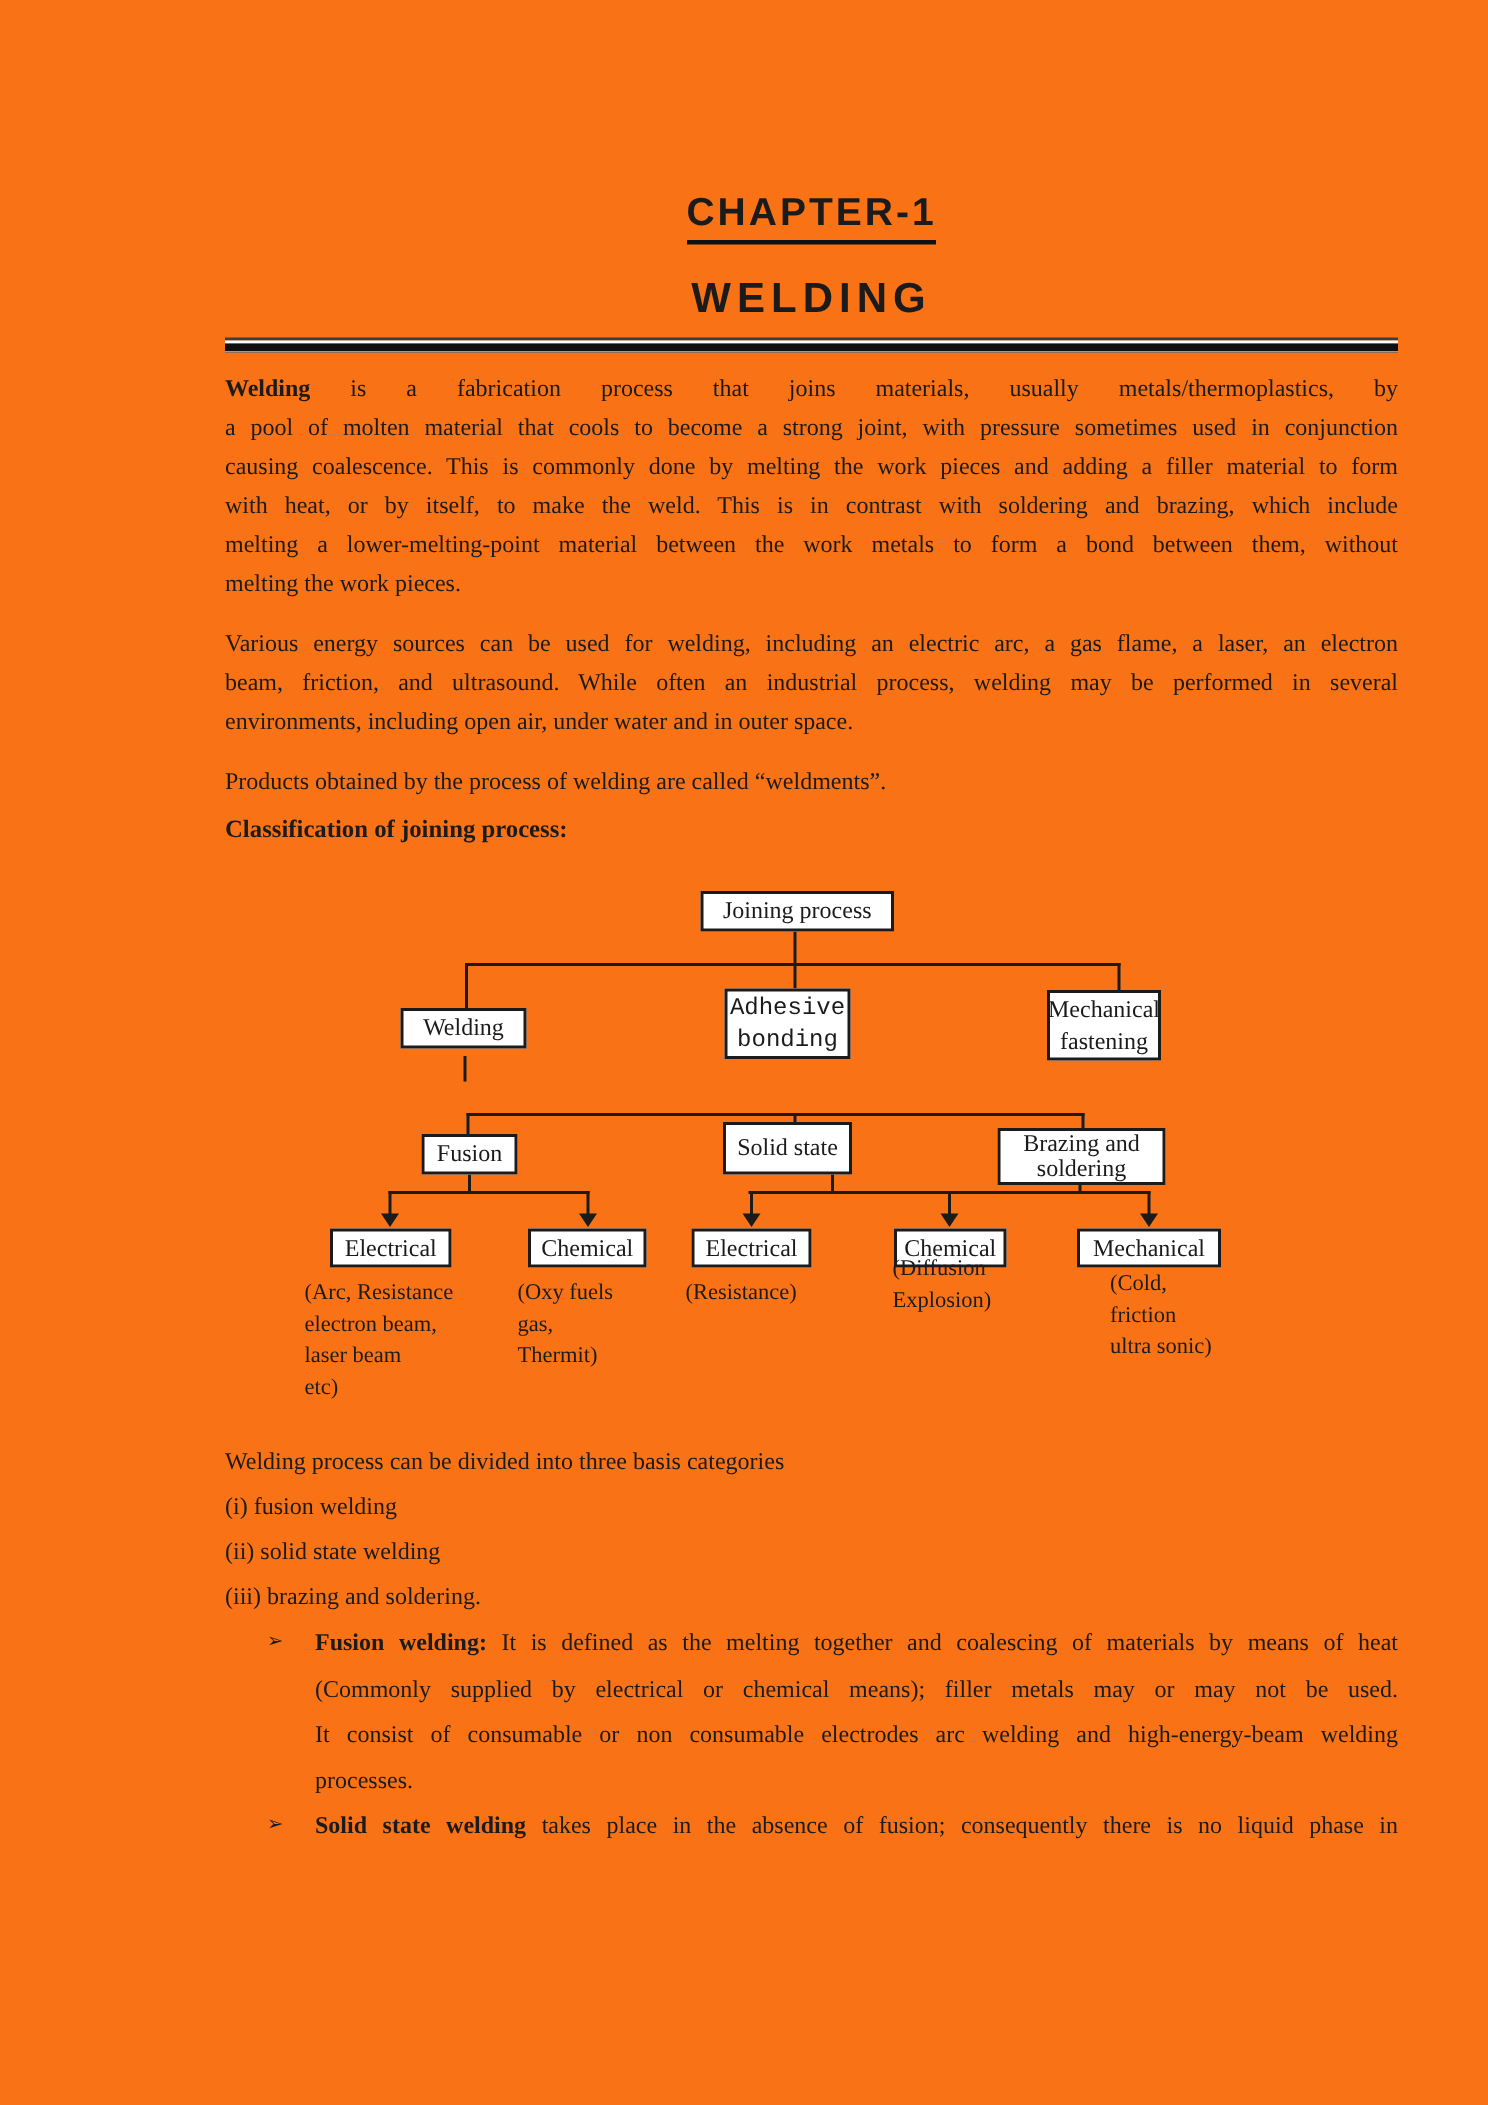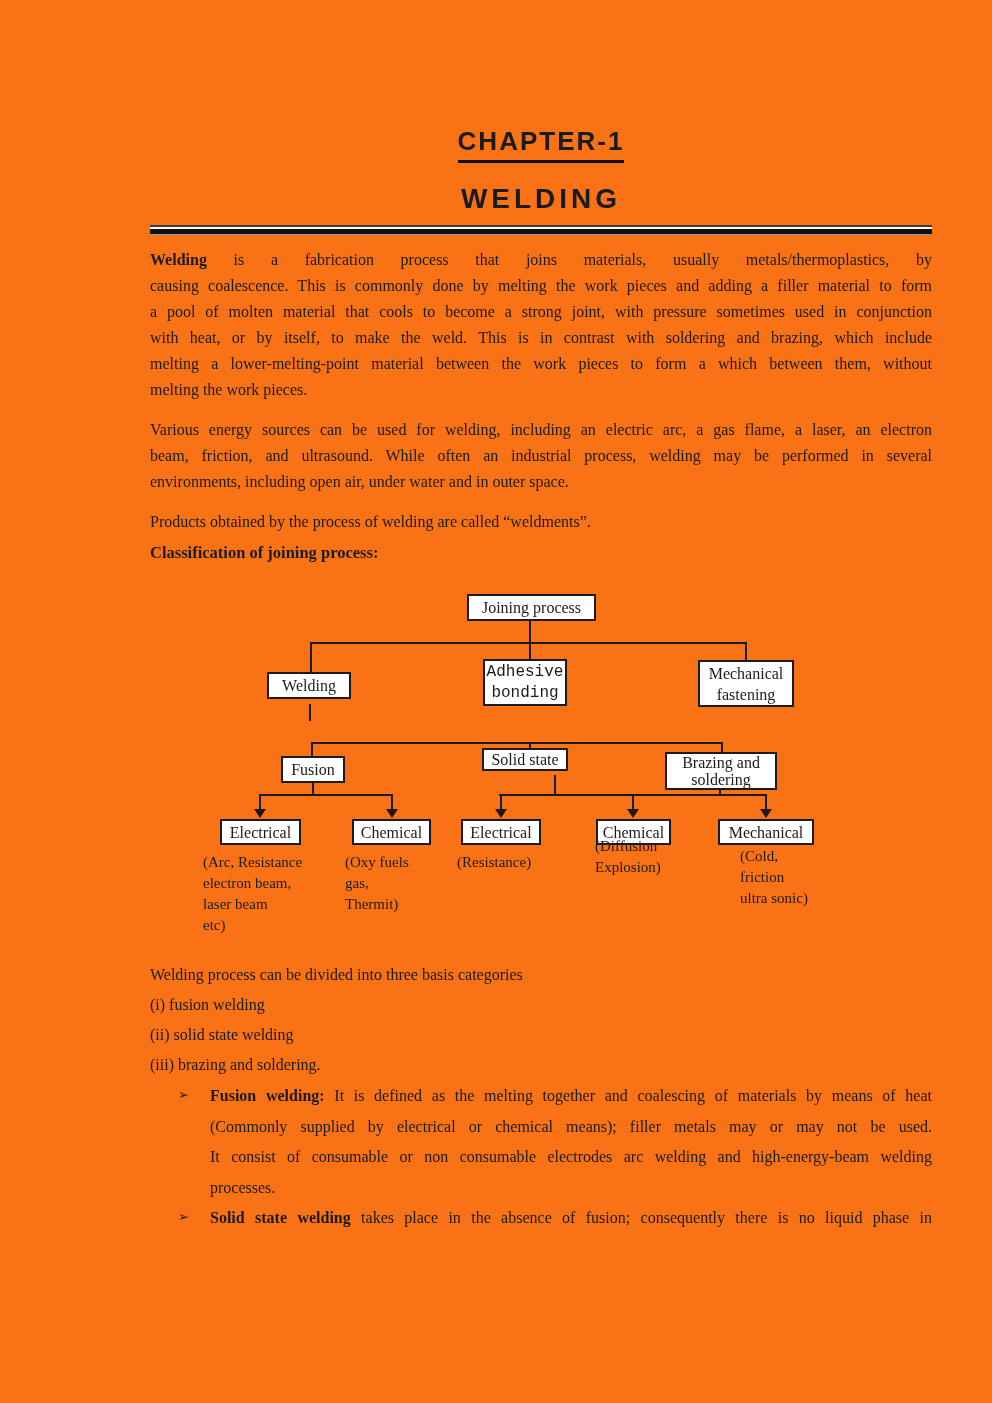--- a/index.html
+++ b/index.html
@@ -80,24 +80,24 @@
     <div class="h2">WELDING</div>
     <div class="double-rule">
       <div class="rule-thin"></div>
       <div class="rule-gap"></div>
       <div class="rule-thick"></div>
     </div>
   </div>
 
   <div class="content para">
     <div class="jl"><span class="bold">Welding</span><span> is a fabrication process that joins materials, usually metals/thermoplastics, by</span></div>
+    <div class="jl">a pool of molten material that cools to become a strong joint, with pressure sometimes used in conjunction</div>
     <div class="jl">causing coalescence. This is commonly done by melting the work pieces and adding a filler material to form</div>
-    <div class="jl">a pool of molten material that cools to become a strong joint, with pressure sometimes used in conjunction</div>
     <div class="jl">with heat, or by itself, to make the weld. This is in contrast with soldering and brazing, which include</div>
-    <div class="jl">melting a lower-melting-point material between the work pieces to form a which between them, without</div>
+    <div class="jl">melting a lower-melting-point material between the work metals to form a bond between them, without</div>
     <div class="jl last">melting the work pieces.</div>
   </div>
 
   <div class="content para" style="margin-top:14px;">
     <div class="jl">Various energy sources can be used for welding, including an electric arc, a gas flame, a laser, an electron</div>
     <div class="jl">beam, friction, and ultrasound. While often an industrial process, welding may be performed in several</div>
     <div class="jl last">environments, including open air, under water and in outer space.</div>
   </div>
 
   <div class="content para single" style="margin-top:14px;">Products obtained by the process of welding are called “weldments”.</div>
@@ -132,23 +132,23 @@
     <div class="ln" style="left:500px; top:204px; width:2px; height:16px;"></div>
     <div class="arrowhead" style="left:495px; top:219px;"></div>
     <div class="ln" style="left:632px; top:204px; width:2px; height:16px;"></div>
     <div class="arrowhead" style="left:627px; top:219px;"></div>
     <div class="ln" style="left:765px; top:204px; width:2px; height:16px;"></div>
     <div class="arrowhead" style="left:760px; top:219px;"></div>
 
     <div class="dbox" style="left:467px; top:4px; width:129px; height:27px;">Joining process</div>
     <div class="dbox" style="left:267px; top:82px; width:84px; height:27px;">Welding</div>
     <div class="dbox" style="left:483px; top:69px; width:84px; height:47px; line-height:21px;font-family:Liberation Mono, monospace;">Adhesive bonding</div>
-    <div class="dbox" style="left:698px; top:70px; width:96px; height:47px; line-height:21px;">Mechanical fastening</div>
+    <div class="dbox" style="left:698px; top:70px; width:76px; height:47px; line-height:21px;">Mechanical fastening</div>
     <div class="dbox" style="left:281px; top:166px; width:64px; height:27px;">Fusion</div>
-    <div class="dbox" style="left:482px; top:158px; width:86px; height:23px;">Solid state</div>
+    <div class="dbox" style="left:482px; top:158px; width:86px; height:35px;">Solid state</div>
     <div class="dbox" style="left:665px; top:162px; width:112px; height:38px; line-height:17px;">Brazing and soldering</div>
     <div class="dbox" style="left:220px; top:229px; width:81px; height:26px;">Electrical</div>
     <div class="dbox" style="left:352px; top:229px; width:79px; height:26px;">Chemical</div>
     <div class="dbox" style="left:461px; top:229px; width:80px; height:26px;">Electrical</div>
     <div class="dbox" style="left:596px; top:229px; width:75px; height:26px;">Chemical</div>
     <div class="dbox" style="left:718px; top:229px; width:96px; height:26px;">Mechanical</div>
 
     <div class="dcap" style="left:203px; top:262px;">(Arc, Resistance
 electron beam,
 laser beam

